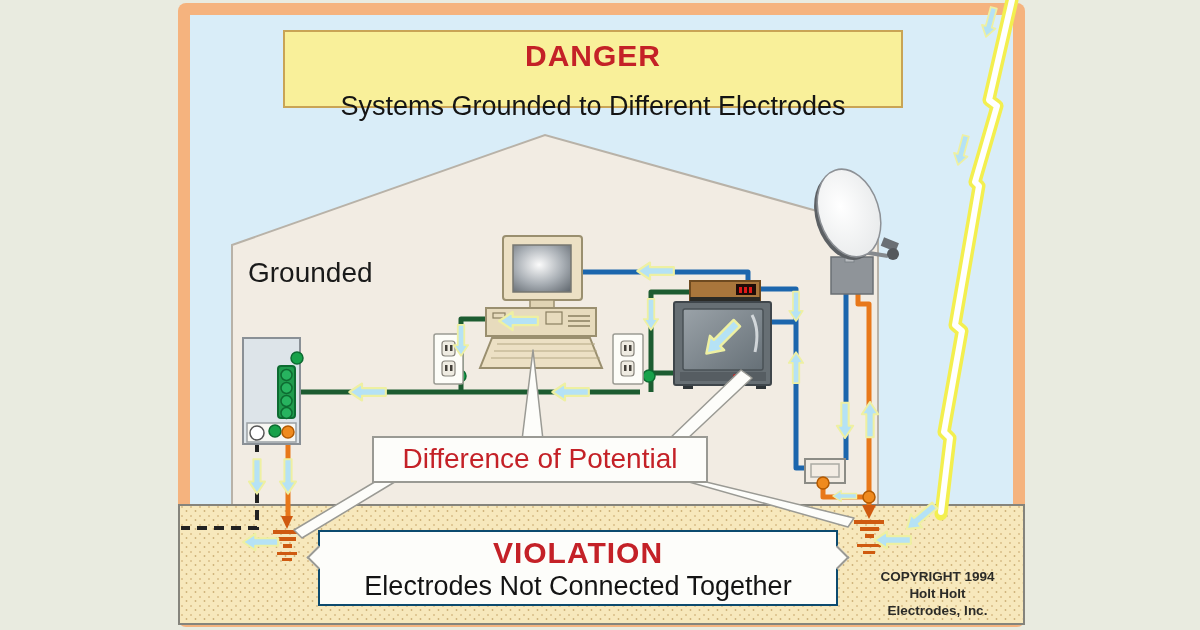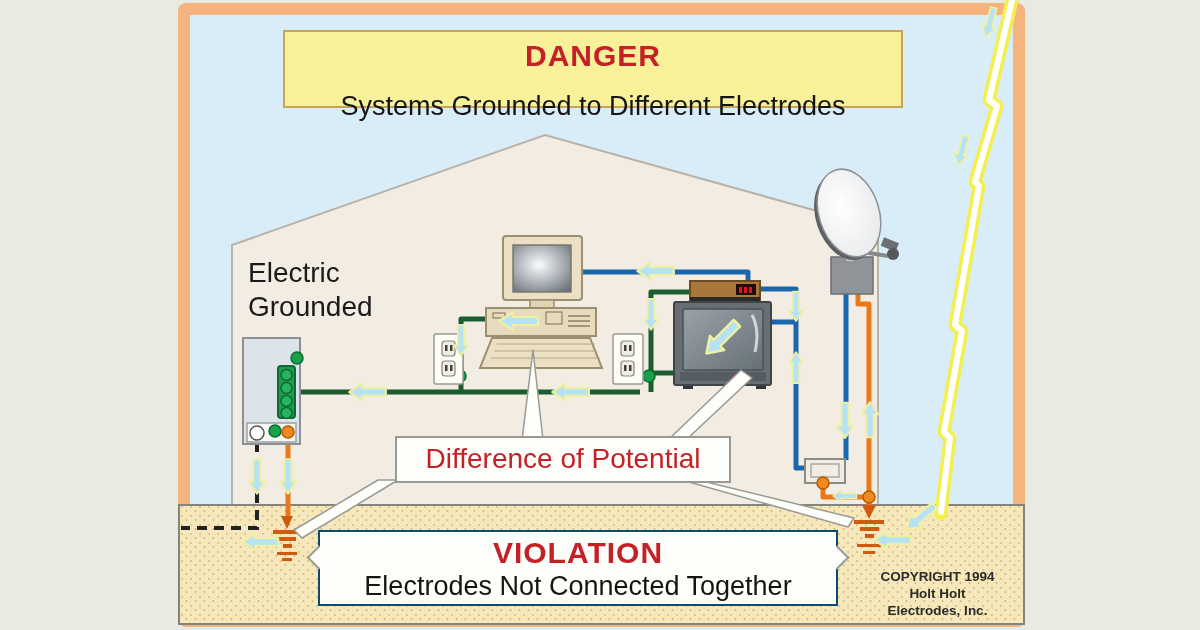--- a/index.html
+++ b/index.html
@@ -14,21 +14,21 @@
   }
   .banner .danger{color:#c42127;font-size:30px;font-weight:bold;letter-spacing:1px;margin-top:7px;}
   .banner .subtitle{color:#141414;font-size:27px;margin-top:18px;}
   .electric-service{
     left:248px;top:256px;width:130px;
     color:#1a1a1a;font-size:28px;line-height:34px;
   }
   .dop-box{
     left:372px;top:436px;width:336px;height:47px;
     background:#fdfdfa;border:2px solid #9a9a94;box-sizing:border-box;
-    color:#c42127;font-size:28px;text-align:center;line-height:42px;margin-left:23px;
+    color:#c42127;font-size:28px;text-align:center;line-height:42px;
   }
   .violation{
     left:318px;top:530px;width:520px;height:76px;
     background:#fdfdfa;border:2px solid #0c4a6e;box-sizing:border-box;
     text-align:center;
   }
   .violation::before{
     content:'';position:absolute;left:-10px;top:17px;width:15px;height:15px;
     background:#fdfdfa;border-left:2px solid #9a9a94;border-bottom:2px solid #9a9a94;
     transform:rotate(45deg);
@@ -253,21 +253,20 @@
     <use href="#fatArrow" transform="translate(722,338) rotate(-45) scale(1.0)"></use>
   </g>
 </svg>
 
 <div class="overlay banner">
   <div class="danger">DANGER</div>
   <div class="subtitle">Systems Grounded to Different Electrodes</div>
 </div>
 
 <div class="overlay electric-service">
-  <div>Electric</div>
   <div>Grounded</div>
 </div>
 
 <div class="overlay dop-box">
   <span>Difference of Potential</span>
 </div>
 
 <div class="overlay violation">
   <div class="v-title">VIOLATION</div>
   <div class="v-sub">Electrodes Not Connected Together</div>

